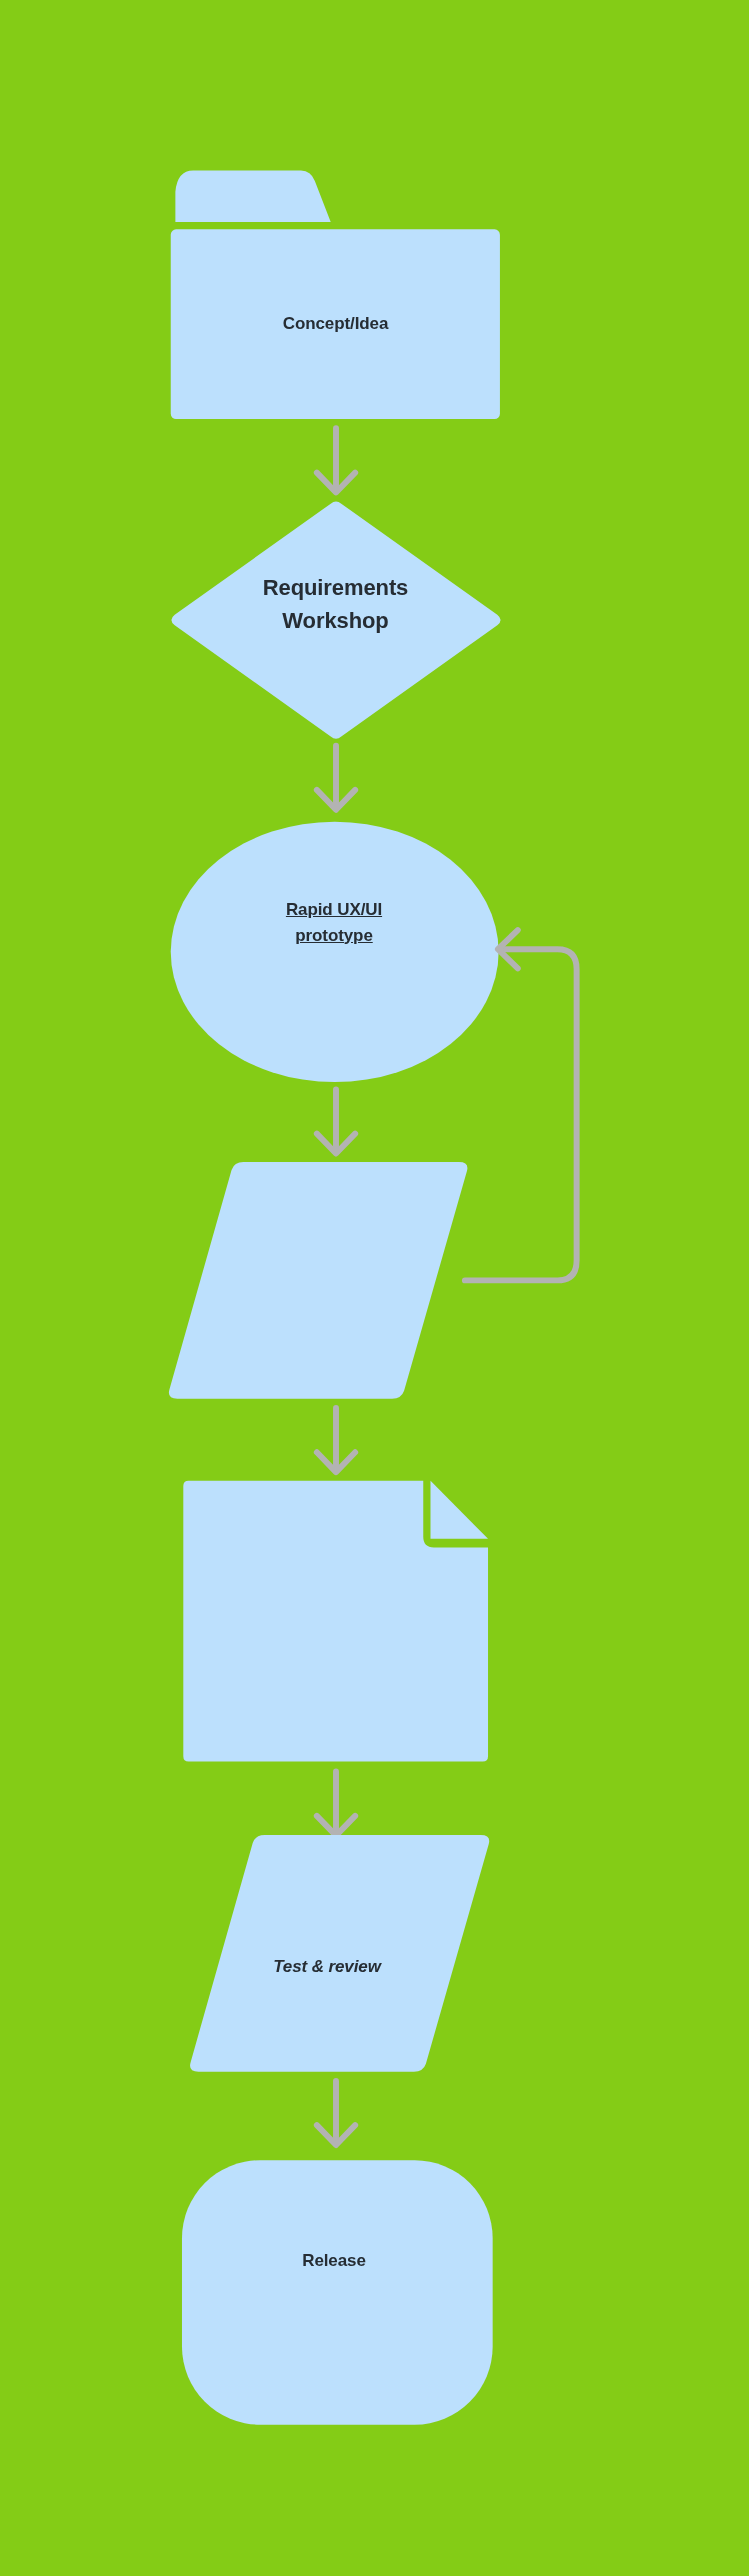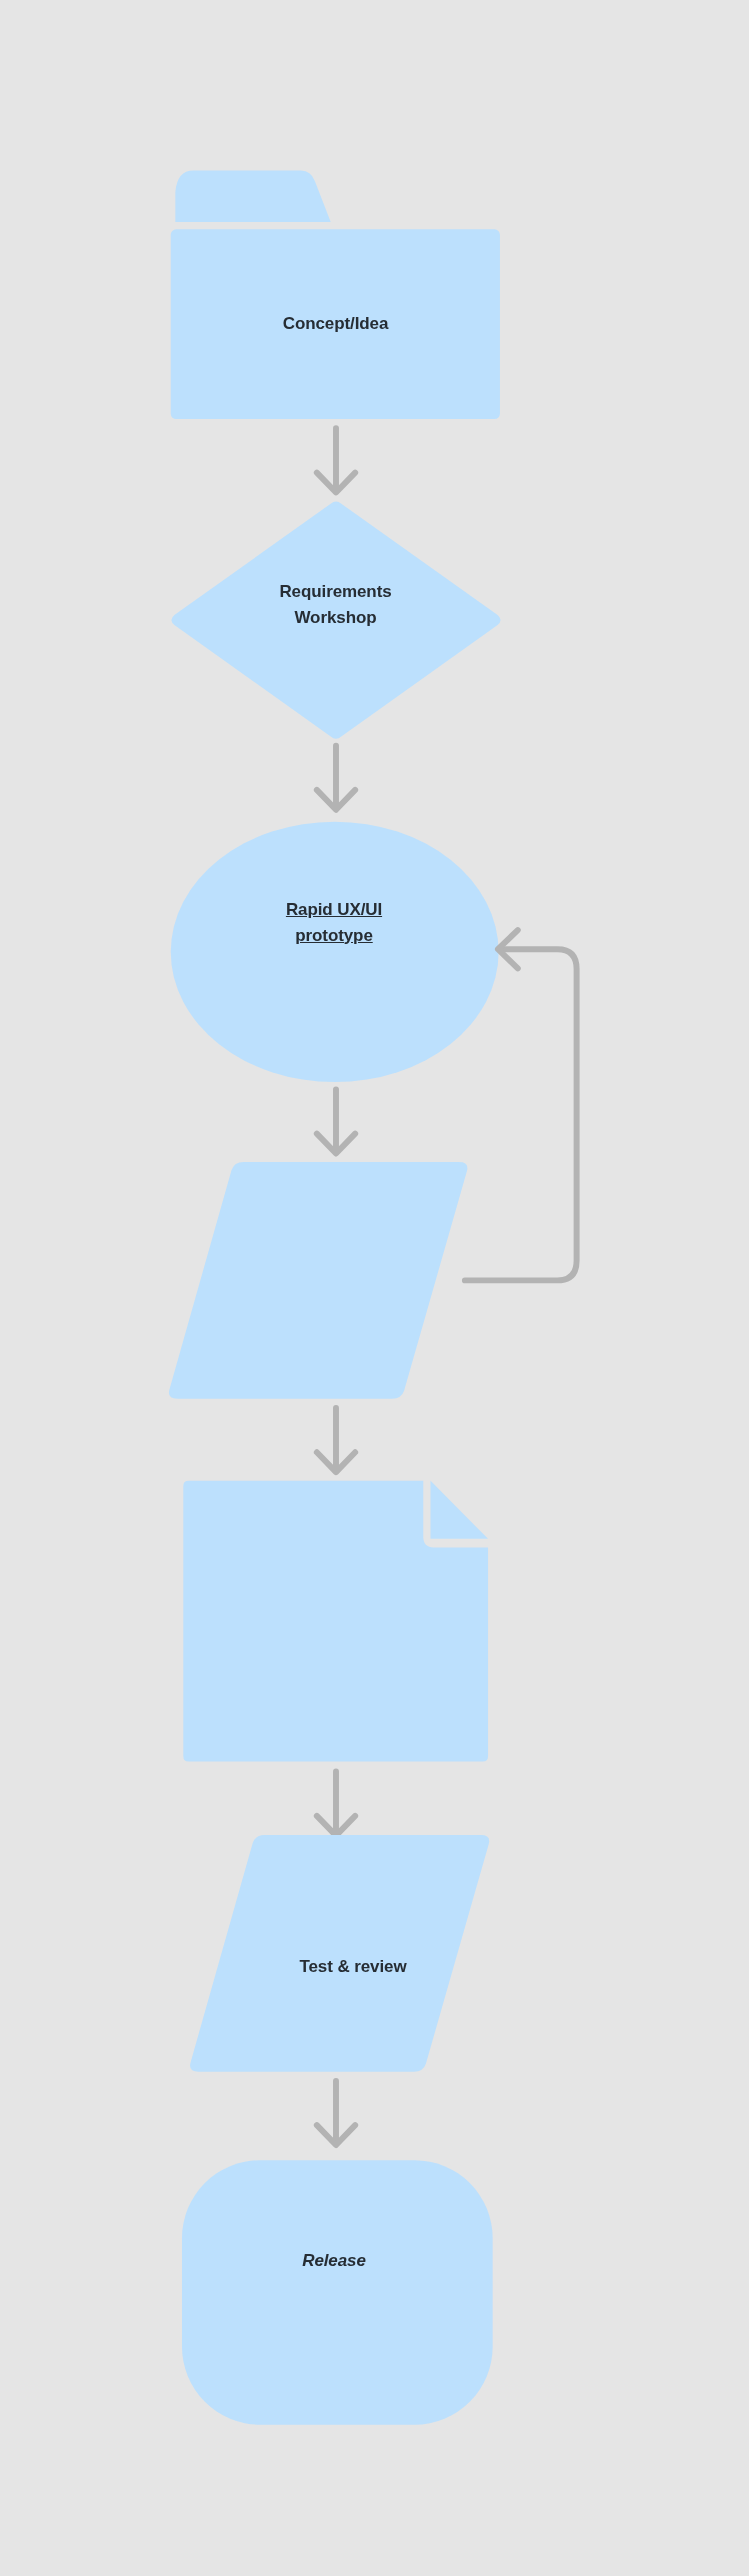--- a/index.html
+++ b/index.html
@@ -7,21 +7,21 @@
     padding: 0;
     background: #ffffff;
   }
   body {
     font-family: "Liberation Sans", sans-serif;
   }
   #flowchart-canvas {
     position: relative;
     width: 750px;
     height: 2576px;
-    background: #e5e5e5;
+    background: #84cc16;
     overflow: hidden;
   }
   #flow-svg {
     position: absolute;
     top: 0;
     left: 0;
     width: 750px;
     height: 2576px;
     display: block;
   }
@@ -32,26 +32,26 @@
     justify-content: center;
     text-align: center;
     font-weight: bold;
     color: #262D34;
     line-height: 1.48;
     white-space: pre-line;
     pointer-events: none;
     letter-spacing: -0.1px;
   }
   .lbl-concept    { left: 171px; top: 229px;  width: 329px; height: 190px; font-size: 17px; }
-  .lbl-reqs       { left: 190px; top: 535px;  width: 291px; height: 139px; font-size: 17px; }
+  .lbl-reqs       { left: 190px; top: 535px;  width: 291px; height: 139px; font-size: 22px; }
   .lbl-proto      { left: 192px; top: 853px; width: 284px; height: 139px; font-size: 17px; text-decoration: underline; }
   .lbl-stake      { left: 198px; top: 1196px; width: 278px; height: 165px; font-size: 17px; }
   .lbl-refine     { left: 192px; top: 1534px; width: 291px; height: 251px; font-size: 17px; }
-  .lbl-test       { left: 214px; top: 1884px; width: 278px; height: 165px; font-size: 17px; }
-  .lbl-release    { left: 192px; top: 2175px; width: 284px; height: 172px; font-size: 17px; font-style: italic; }
+  .lbl-test       { left: 188px; top: 1884px; width: 278px; height: 165px; font-size: 17px; font-style: italic; }
+  .lbl-release    { left: 192px; top: 2175px; width: 284px; height: 172px; font-size: 17px; }
 </style>
 </head>
 <body>
 
 <div id="flowchart-canvas">
 
   <svg id="flow-svg" viewBox="0 0 1134 3897" xmlns="http://www.w3.org/2000/svg">
 
     <g>
       <path d="M 265 290 Q 268 258 292 258 L 455 258 Q 470 258 476 274 L 500 336 L 265 336 Z" fill="#BCE0FD"></path>

